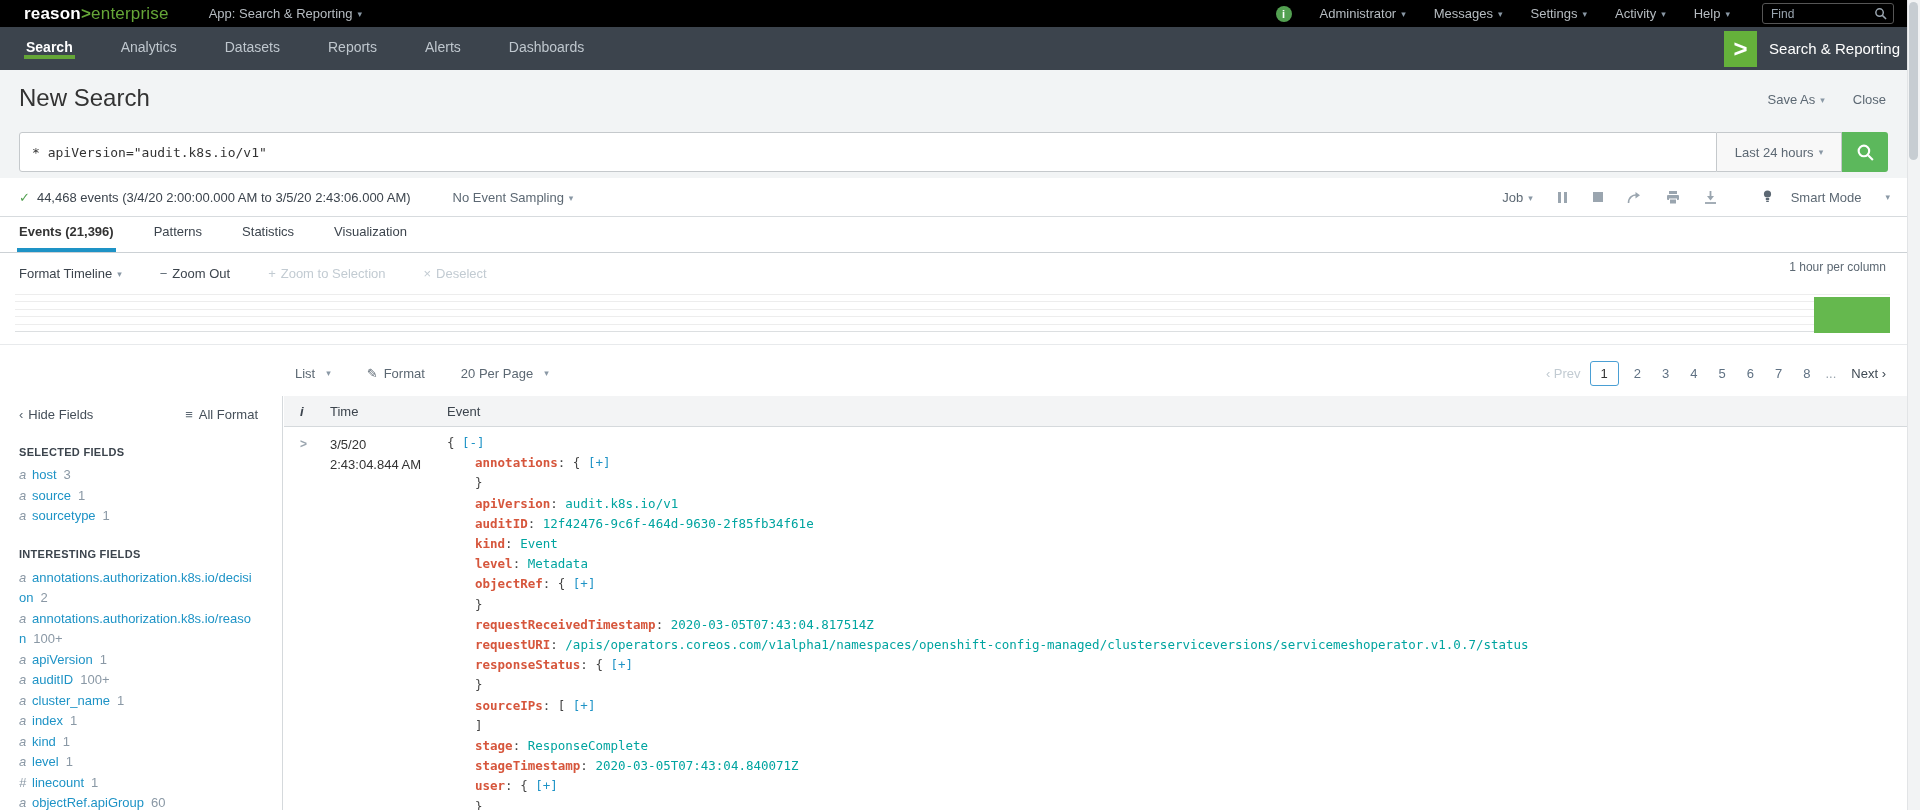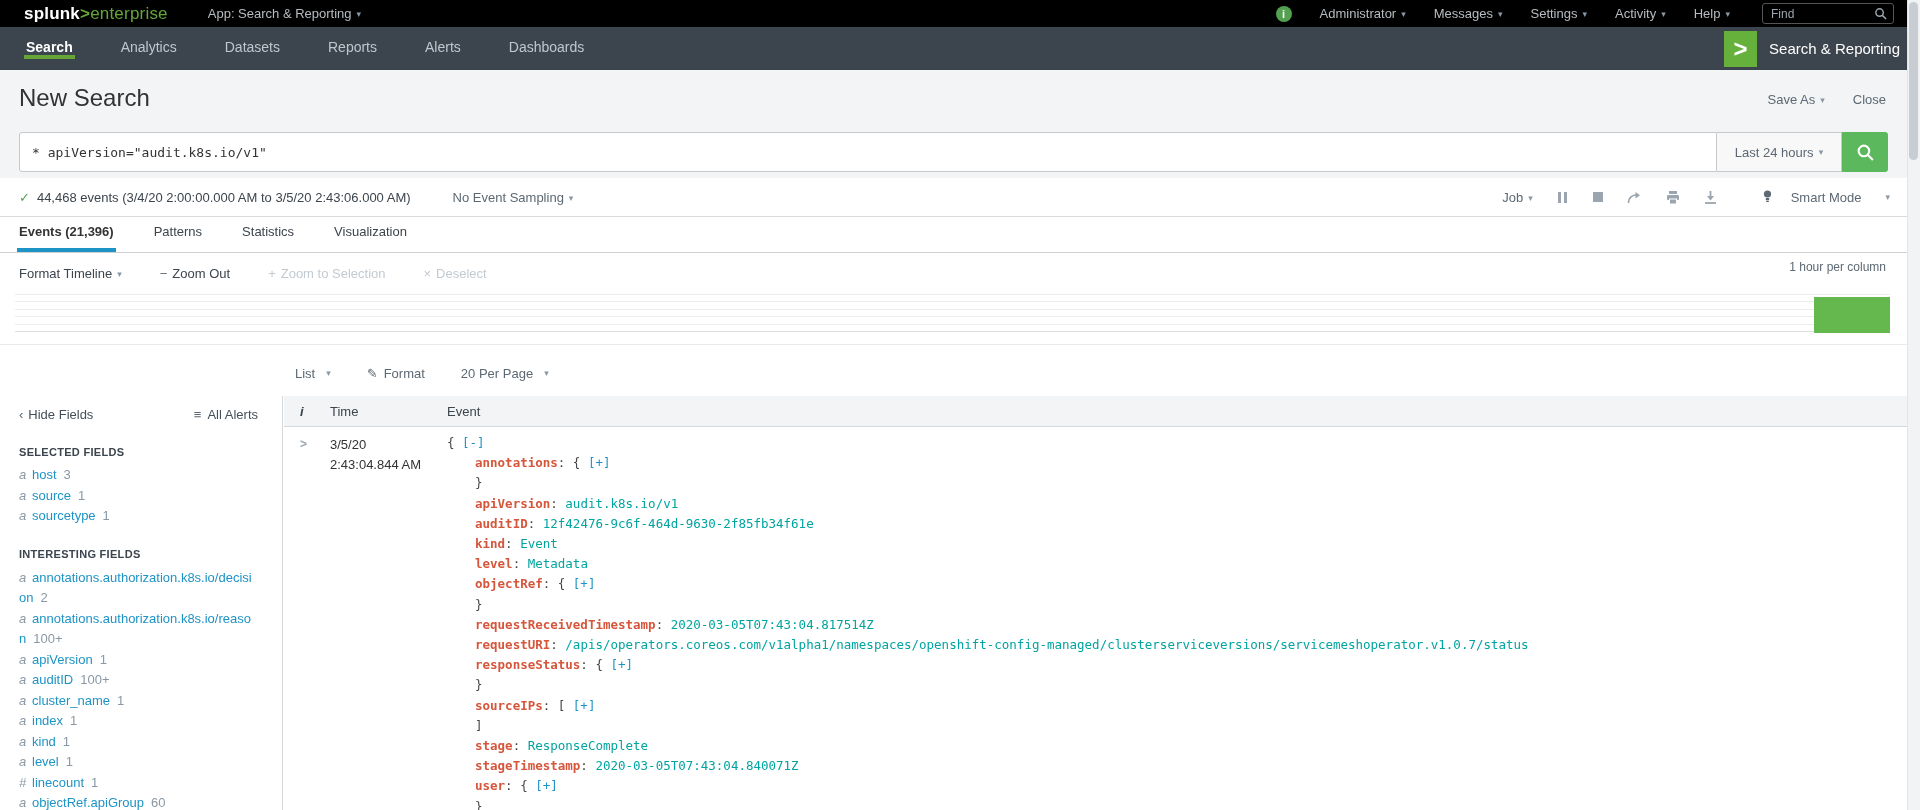--- a/index.html
+++ b/index.html
@@ -141,21 +141,21 @@
 
   svg{display:block}
 </style>
 </head>
 <body>
 
 <div class="screen">
 
   <header class="topbar">
     <div class="logo">
-      <span class="l-splunk">splunk</span><span class="l-gt">&gt;</span><span class="l-ent">enterprise</span>
+      <span class="l-splunk">reason</span><span class="l-gt">&gt;</span><span class="l-ent">enterprise</span>
     </div>
     <div class="app-menu">
       <span>App: Search &amp; Reporting</span><span class="caret">▾</span>
     </div>
     <div class="tb-spacer"></div>
     <div class="topbar-right">
       <span class="info-badge">i</span>
       <span id="topbar-menu-slot" style="display:flex;gap:28px;align-items:center">
           <span class="tb-menu">Administrator<span class="caret">▾</span></span>
           <span class="tb-menu">Messages<span class="caret">▾</span></span>
@@ -288,27 +288,42 @@
         <span class="caret">▾</span>
       </span>
     <span class="tool-item">
         <span class="pencil">✎</span>
         <span>Format</span>
       </span>
     <span class="tool-item">
         <span>20 Per Page</span>
         <span class="caret">▾</span>
       </span>
+    <div class="pagination">
+      <span class="pg-prev"><span>‹</span> <span>Prev</span></span>
+      <span id="page-slot" style="display:flex;align-items:center;gap:9px">
+          <span class="pg-num current">1</span>
+          <span class="pg-num">2</span>
+          <span class="pg-num">3</span>
+          <span class="pg-num">4</span>
+          <span class="pg-num">5</span>
+          <span class="pg-num">6</span>
+          <span class="pg-num">7</span>
+          <span class="pg-num">8</span>
+        </span>
+      <span class="pg-dots">...</span>
+      <span class="pg-next"><span>Next</span> <span>›</span></span>
+    </div>
   </div>
 
   <div class="main">
     <aside class="sidebar">
       <div class="fields-toolbar">
         <span><span class="lt">‹</span><span>Hide Fields</span></span>
-        <span><span class="list-glyph">≡</span><span>All Alerts</span></span>
+        <span><span class="list-glyph">≡</span><span>All Format</span></span>
       </div>
       <div class="f-sec-title">SELECTED FIELDS</div>
       <div class="field-list" id="selected-fields">
           <div class="field-row"><span class="f-prefix">a</span><span class="f-name">host</span><span class="f-count">3</span></div>
           <div class="field-row"><span class="f-prefix">a</span><span class="f-name">source</span><span class="f-count">1</span></div>
           <div class="field-row"><span class="f-prefix">a</span><span class="f-name">sourcetype</span><span class="f-count">1</span></div>
         </div>
       <div class="f-sec-title sec-gap">INTERESTING FIELDS</div>
       <div class="field-list interesting" id="interesting-fields">
           <div class="field-row"><span class="f-prefix">a</span><span class="f-name">annotations.authorization.k8s.io/decision</span><span class="f-count">2</span></div>

